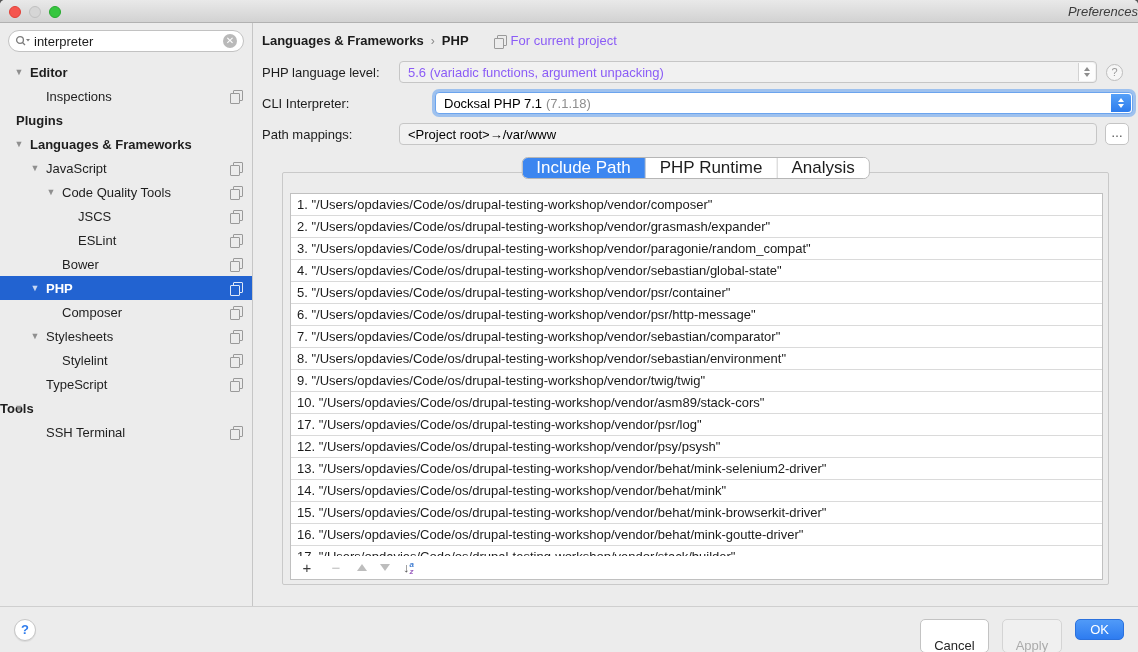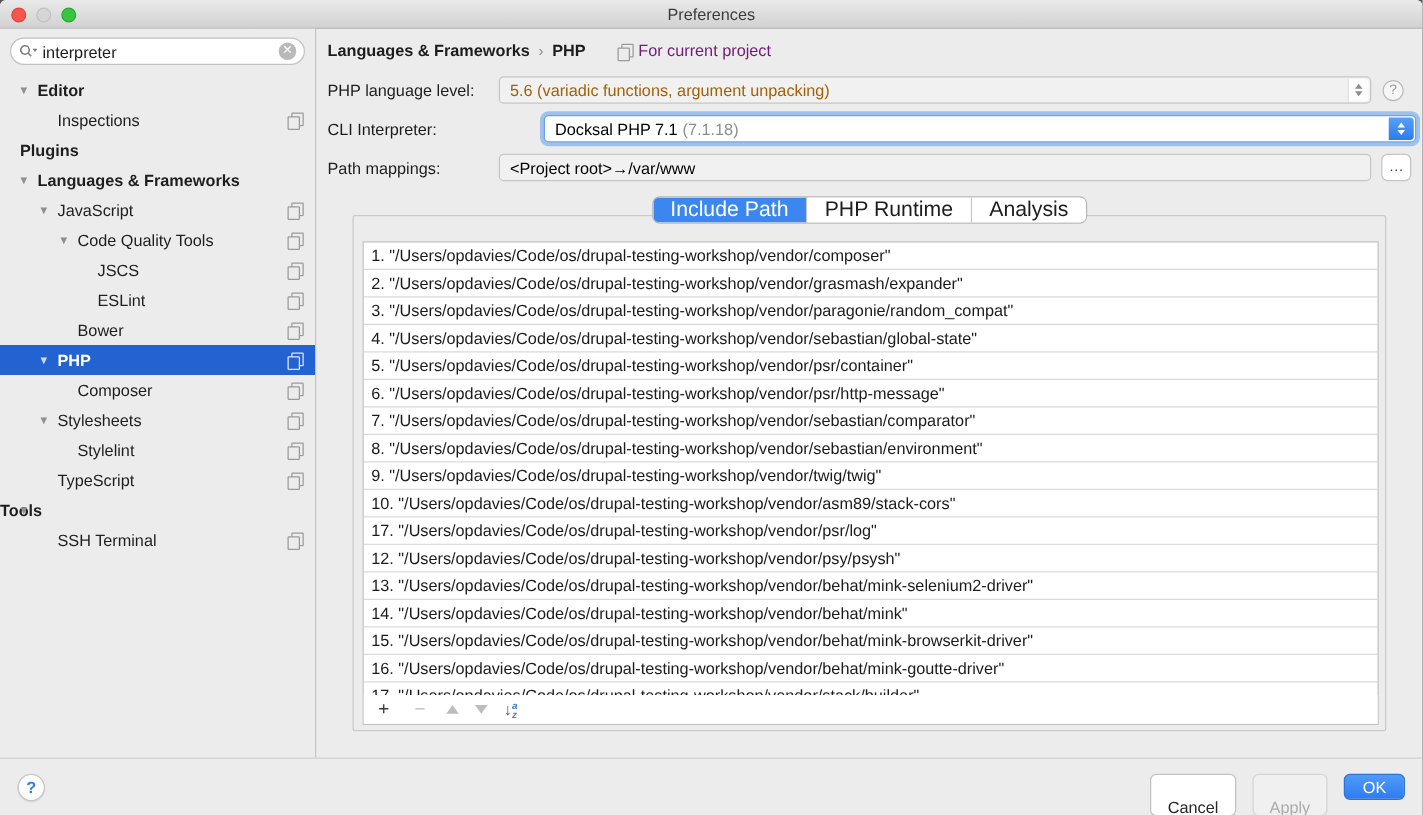--- a/index.html
+++ b/index.html
@@ -2,21 +2,21 @@
 <html><head>
 <meta charset="utf-8">
 <style>
   * { margin:0; padding:0; box-sizing:border-box; }
   html,body { width:1138px; height:652px; }
   body { font-family:"Liberation Sans", sans-serif; background:#555; }
   .window { position:relative; width:1138px; height:652px; background:#ececec; overflow:hidden; border-radius:5px 5px 0 0; }
 
   
   .titlebar { position:relative; height:23px; background:linear-gradient(#e9e9e9,#d2d2d2); border-bottom:1px solid #b1b1b1; }
-  .title { position:absolute; left:0; right:0; top:4px; text-align:center; font-size:13px; color:#3c3c3c; }
+  .title { position:absolute; left:0; right:0; top:4px; text-align:right; font-size:13px; color:#3c3c3c;font-style:italic; }
   .lights { position:absolute; left:9px; top:6px; display:flex; gap:8px; }
   .light { width:12px; height:12px; border-radius:50%; }
   .light.red { background:#f5564f; border:1px solid #e14138; }
   .light.gray { background:#d6d6d6; border:1px solid #c0c0c0; }
   .light.green { background:#36c63f; border:1px solid #27a92f; }
 
   .main { display:flex; height:583px; }
 
   
   .sidebar { position:relative; width:253px; background:#ececec; border-right:1px solid #c6c6c6; flex:none; }
@@ -37,30 +37,30 @@
   .scope-ic:before { content:""; position:absolute; left:3px; top:0; width:8px; height:9px; border:1px solid #9a9a9a; border-radius:1px; }
   .scope-ic:after { content:""; position:absolute; left:0; top:3px; width:8px; height:9px; border:1px solid #9a9a9a; border-radius:1px; background:#ececec; }
   .tree-row.selected .scope-ic:before { border-color:#dfe8f8; }
   .tree-row.selected .scope-ic:after { border-color:#dfe8f8; background:#2263d1; }
 
   
   .content { position:relative; flex:1; }
   .crumbs { position:absolute; left:9px; top:10px; font-size:13px; display:flex; align-items:center; gap:7px; }
   .crumb { font-weight:bold; color:#1c1c1c; }
   .crumb-sep { color:#8a8a8a; font-size:12px; }
-  .scope-label { margin-left:18px; display:flex; align-items:center; gap:5px; color:#701a75; font-size:13px; font-weight:normal; }
+  .scope-label { margin-left:18px; display:flex; align-items:center; gap:5px; color:#8b5cf6; font-size:13px; font-weight:normal; }
   .scope-label .scope-ic { position:relative; right:auto; top:auto; }
 
   .frow { position:absolute; left:9px; height:22px; display:flex; align-items:center; }
   .frow .flabel { width:137px; font-size:13px; color:#1d1d1d; flex:none; }
   .row-lang { top:38px; } .row-int { top:69px;gap:36px; } .row-map { top:100px; }
 
   .field { height:22px; border:1px solid #c6c6c6; border-radius:4px; background:#f1f1f1; font-size:13px; display:flex; align-items:center; padding:0 8px; position:relative; }
   .w-main { width:698px; }
-  .dis-text { color:#a16207; }
+  .dis-text { color:#8b5cf6; }
   .stepper { position:absolute; right:1px; top:1px; bottom:1px; width:17px; border-left:1px solid #d2d2d2; display:flex; flex-direction:column; align-items:center; justify-content:center; gap:2px; background:#fdfdfd; border-radius:0 3px 3px 0; }
   .stepper i, .stepper b { width:0; height:0; border-left:3.5px solid transparent; border-right:3.5px solid transparent; }
   .stepper i { border-bottom:4px solid #8d8d8d; } .stepper b { border-top:4px solid #8d8d8d; }
 
   .combo-focus { background:#fff; border:1px solid #6ba4ee; box-shadow:0 0 0 3px rgba(94,158,240,.55); }
   .stepper.blue { background:linear-gradient(#55a0f8,#2d7ced); border-left:none; width:20px; border-radius:0 3px 3px 0; }
   .stepper.blue i { border-bottom-color:#fff; } .stepper.blue b { border-top-color:#fff; }
   .ver { color:#8e8e8e; margin-left:4px; }
 
   .browse { width:24px; height:22px; margin-left:8px; background:#fff; border:1px solid #c4c4c4; border-radius:5px; font-size:12px; color:#444; text-align:center; line-height:18px; cursor:pointer; flex:none; }

